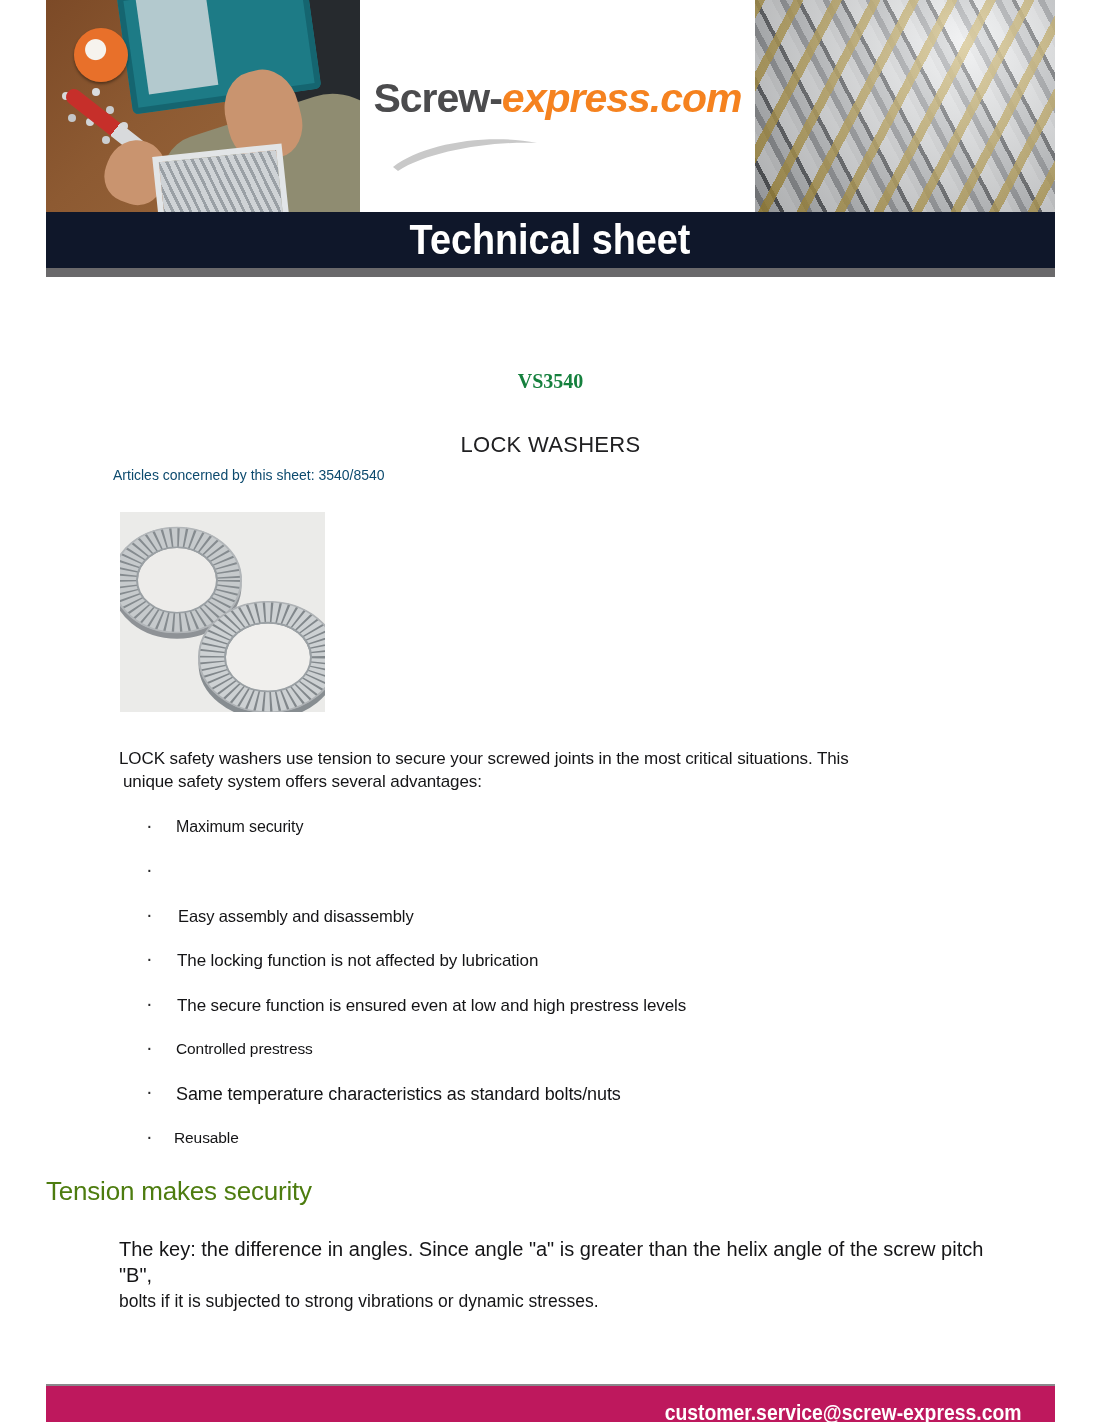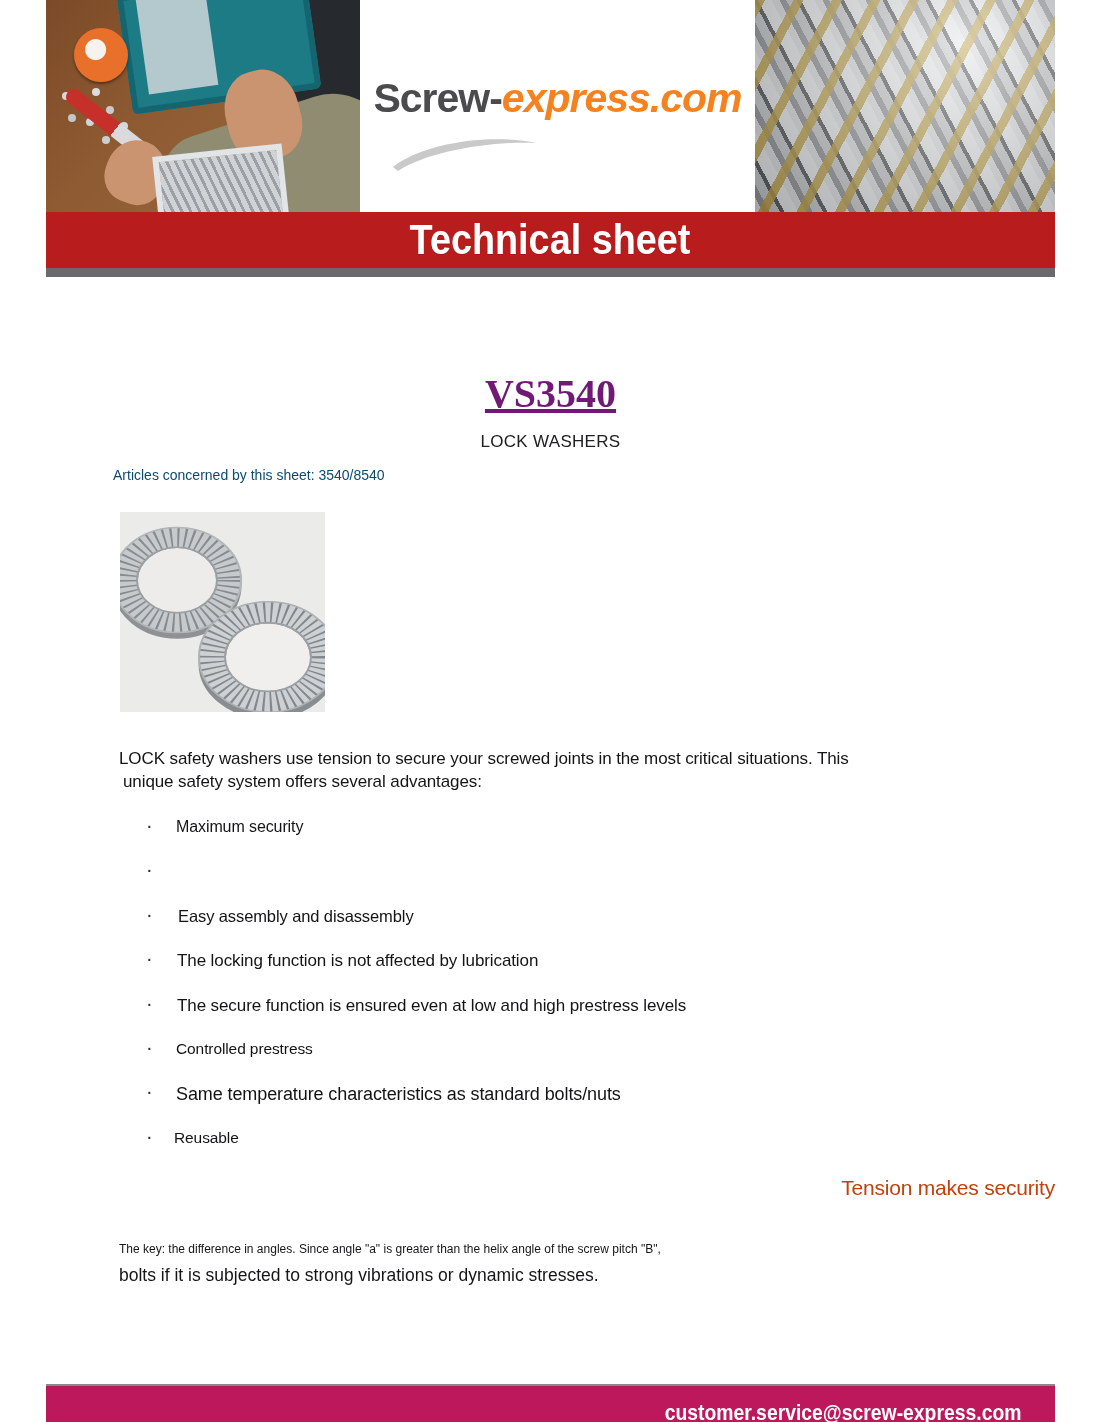--- a/index.html
+++ b/index.html
@@ -32,51 +32,51 @@
 
   
   .photo-right { position:relative; width:300px; height:212px; overflow:hidden;
     background:
       repeating-linear-gradient(118deg, rgba(185,155,62,.85) 0 9px, rgba(120,100,40,.0) 9px 34px),
       repeating-linear-gradient(62deg, #d8dadc 0 7px, #8f9296 7px 13px, #c3c6c9 13px 22px, #55585c 22px 26px, #e4e6e8 26px 38px);
   }
   .photo-right .glare { position:absolute; inset:0; background:radial-gradient(circle at 70% 20%, rgba(255,255,255,.5), rgba(0,0,0,.25)); }
 
   
-  .banner { position:absolute; left:46px; top:212px; width:1009px; height:56px; background:#b91c1c; display:flex; align-items:center; justify-content:center; }
+  .banner { position:absolute; left:46px; top:212px; width:1009px; height:56px; background:#0f172a; display:flex; align-items:center; justify-content:center; }
   .banner-title { color:#ffffff; font-weight:bold; font-size:42px; letter-spacing:0; transform:scaleX(.9); text-shadow:0 1px 0 rgba(0,0,0,.15); }
   .banner-underline { position:absolute; left:46px; top:268px; width:1009px; height:9px; background:#6a696b; }
 
   
   .doc-title { position:absolute; left:46px; top:370px; width:1009px; text-align:center;
-    font-family:"Liberation Serif", serif; font-weight:bold; font-size:40px; color:#701a75; letter-spacing:0;text-decoration:underline; }
-  .doc-subtitle { position:absolute; left:46px; top:432px; width:1009px; text-align:center; font-size:17px; color:#202022; letter-spacing:.3px; }
+    font-family:"Liberation Serif", serif; font-weight:bold; font-size:20px; color:#15803d; letter-spacing:0; }
+  .doc-subtitle { position:absolute; left:46px; top:432px; width:1009px; text-align:center; font-size:22px; color:#202022; letter-spacing:.3px; }
   .articles-line { position:absolute; left:113px; top:467px; font-size:14px; color:#0c4a6e; }
 
   .washer-fig { position:absolute; left:120px; top:512px; width:205px; height:200px; background:#ebebe9; }
 
   .intro { position:absolute; left:119px; top:747px; width:820px; font-size:17px; line-height:23px; letter-spacing:-0.1px; color:#151517; }
   .intro .l2 { padding-left:4px; }
 
   .bullets { position:absolute; left:146px; top:818px; width:820px; list-style:none; }
   .bullets li { position:relative; padding-left:30px; height:44.4px; letter-spacing:-0.1px; color:#141416; }
   .bullets li .dot { position:absolute; left:0; top:-4px; font-size:20px; color:#2a2a2c; }
   .bullets li:nth-child(1){ font-size:16px; }
   .bullets li:nth-child(2){ font-size:17px; }
   .bullets li:nth-child(3){ font-size:16.5px; padding-left:32px; }
   .bullets li:nth-child(4){ font-size:17px; padding-left:31px; }
   .bullets li:nth-child(5){ font-size:17px; padding-left:31px; }
   .bullets li:nth-child(6){ font-size:15.5px; }
   .bullets li:nth-child(7){ font-size:18px; }
   .bullets li:nth-child(8){ font-size:15.5px; padding-left:28px; }
 
-  .section-heading { position:absolute; left:46px; top:1176px; width:1009px; text-align:right; font-size:21px; color:#c2410c; letter-spacing:-0.2px; }
+  .section-heading { position:absolute; left:46px; top:1176px; width:1009px; text-align:left; font-size:26px; color:#4d7c0f; letter-spacing:-0.2px; }
 
   .key-par { position:absolute; left:119px; top:1236px; width:880px; color:#151517; }
-  .key-par .kl1 { font-size:12px; line-height:26px; }
+  .key-par .kl1 { font-size:20px; line-height:26px; }
   .key-par .kl2 { font-size:15.5px; line-height:24px; }
   .key-par .kl3 { font-size:17.5px; line-height:27px; }
 
   
   .footer-bar { position:absolute; left:46px; top:1384px; width:1009px; height:56px; background:#be185d; display:flex; align-items:center; justify-content:flex-end; padding-right:34px; border-top:2px solid #8a888c; }
   .footer-email { color:#ffffff; font-weight:bold; font-size:22px; transform:scaleX(.88); transform-origin:right center; letter-spacing:0; text-decoration:none; }
 </style>
 </head>
 <body>
 

